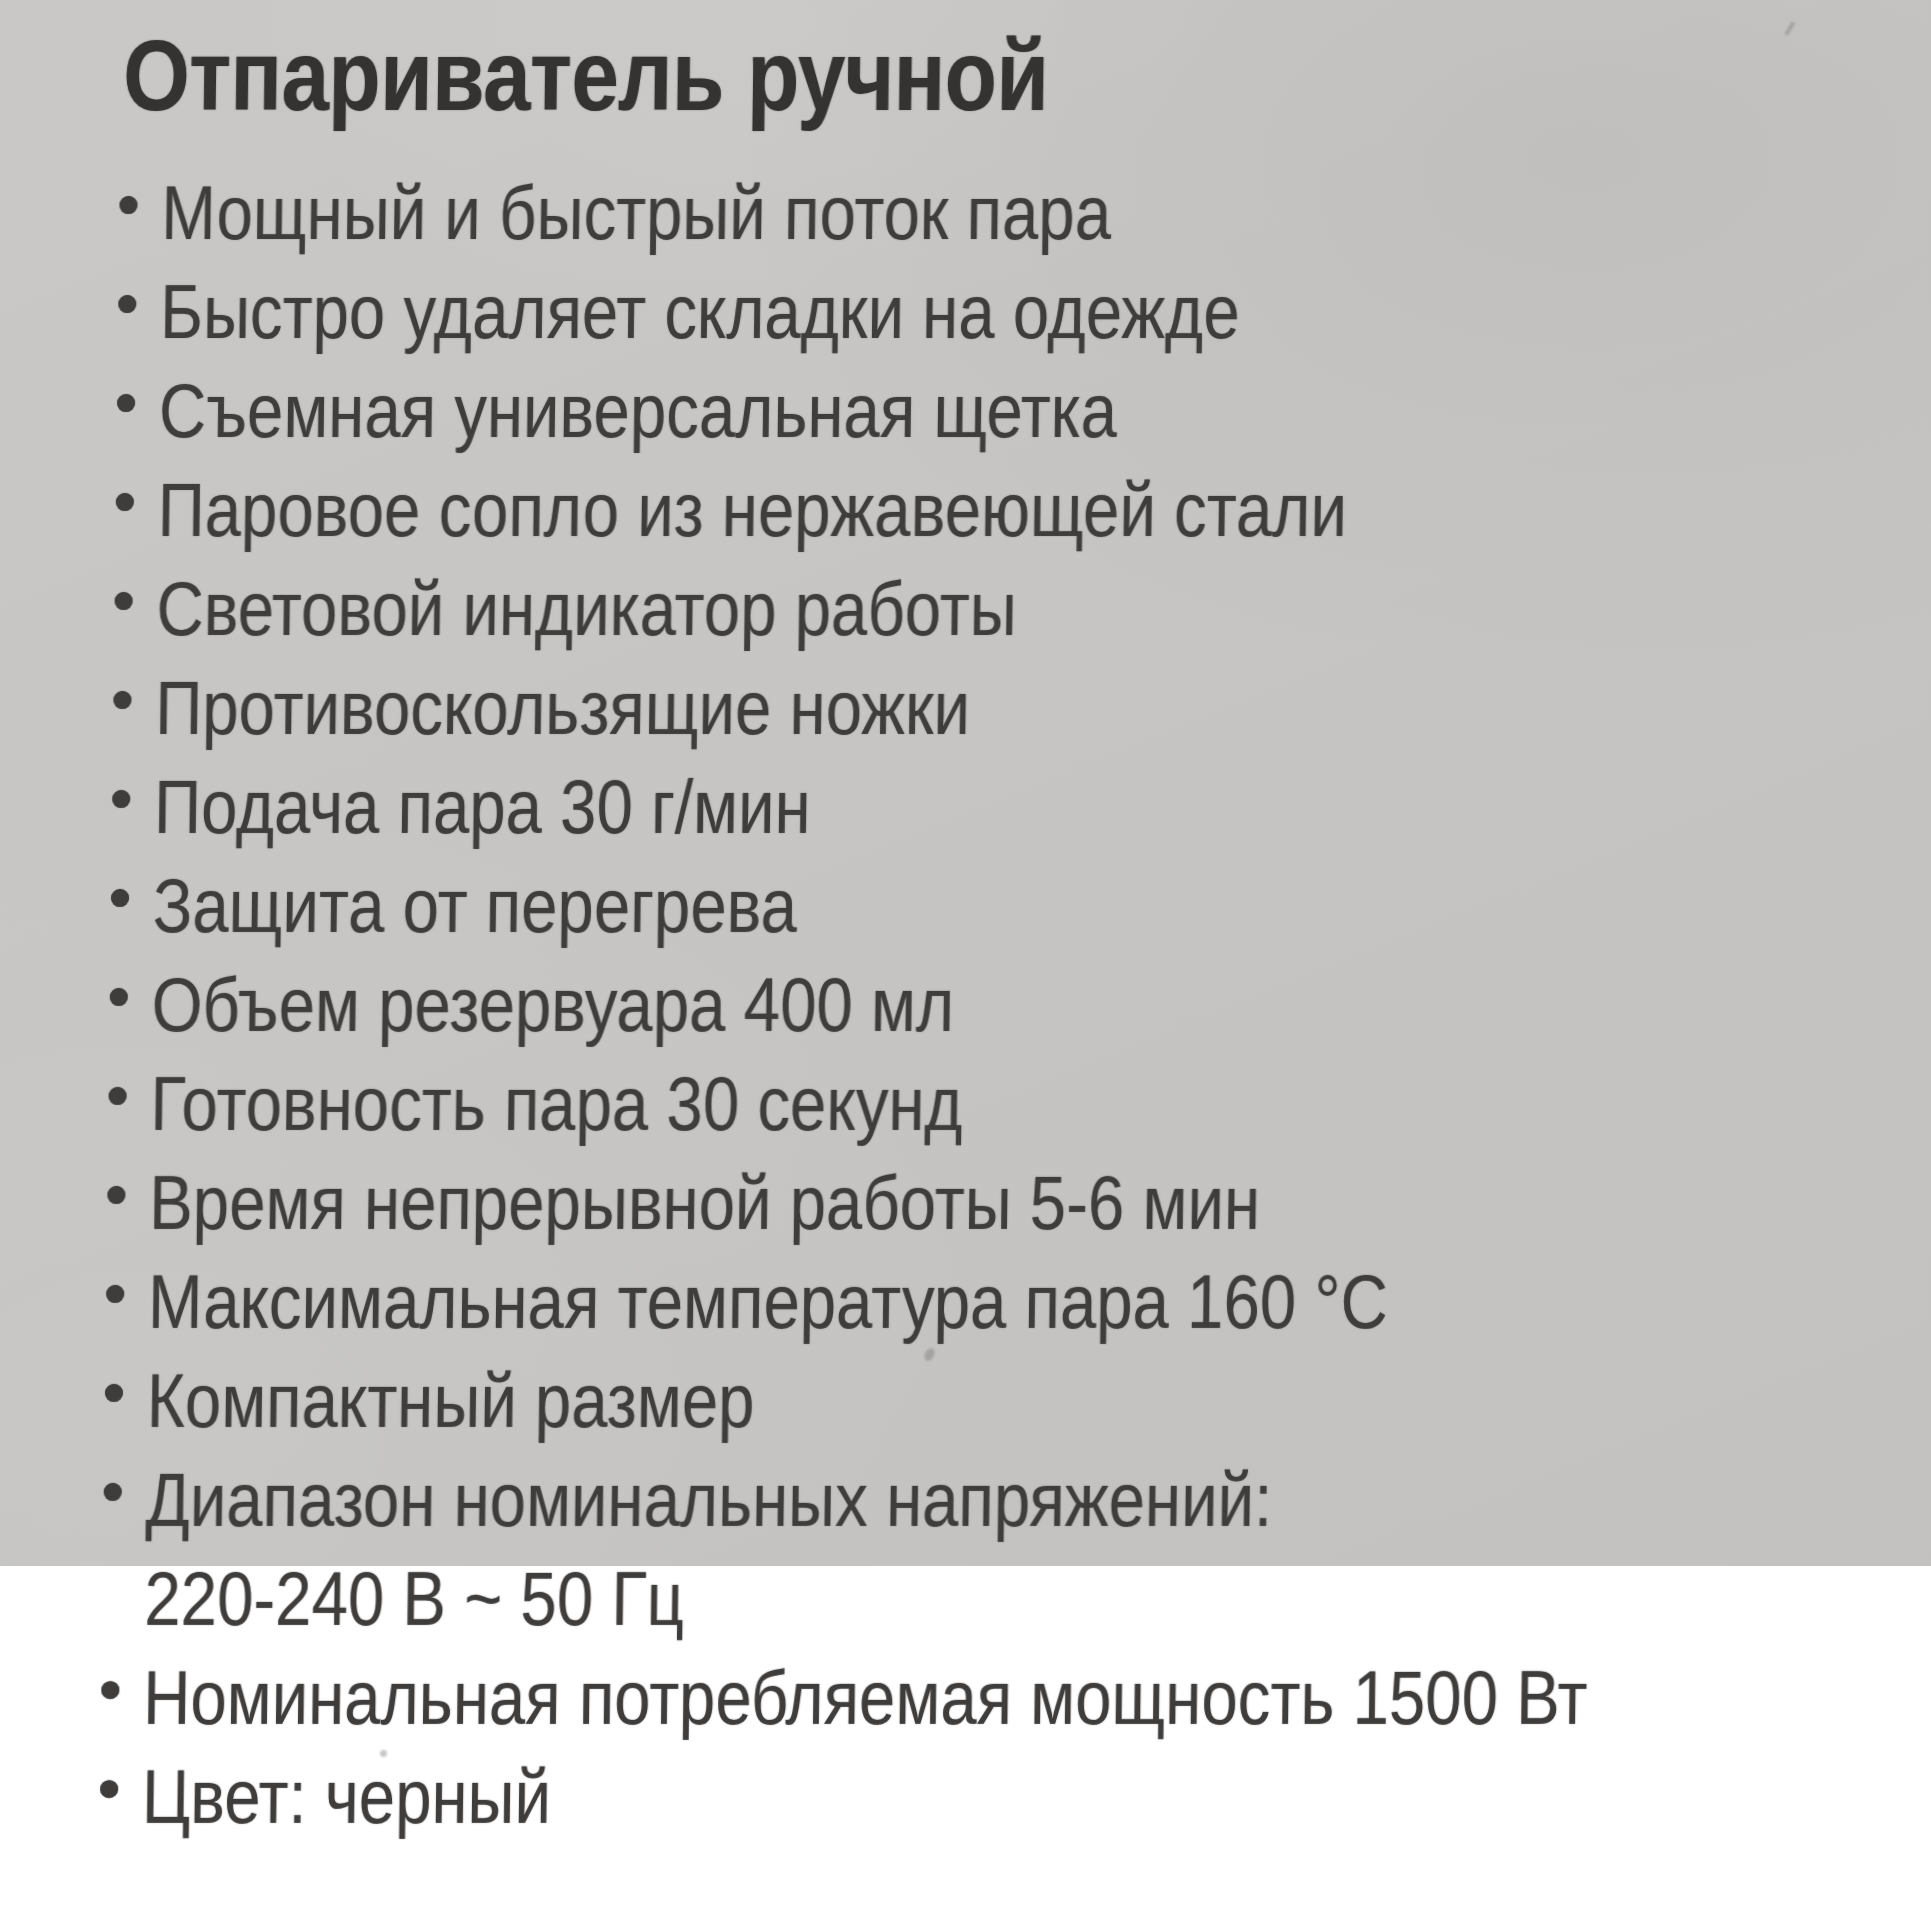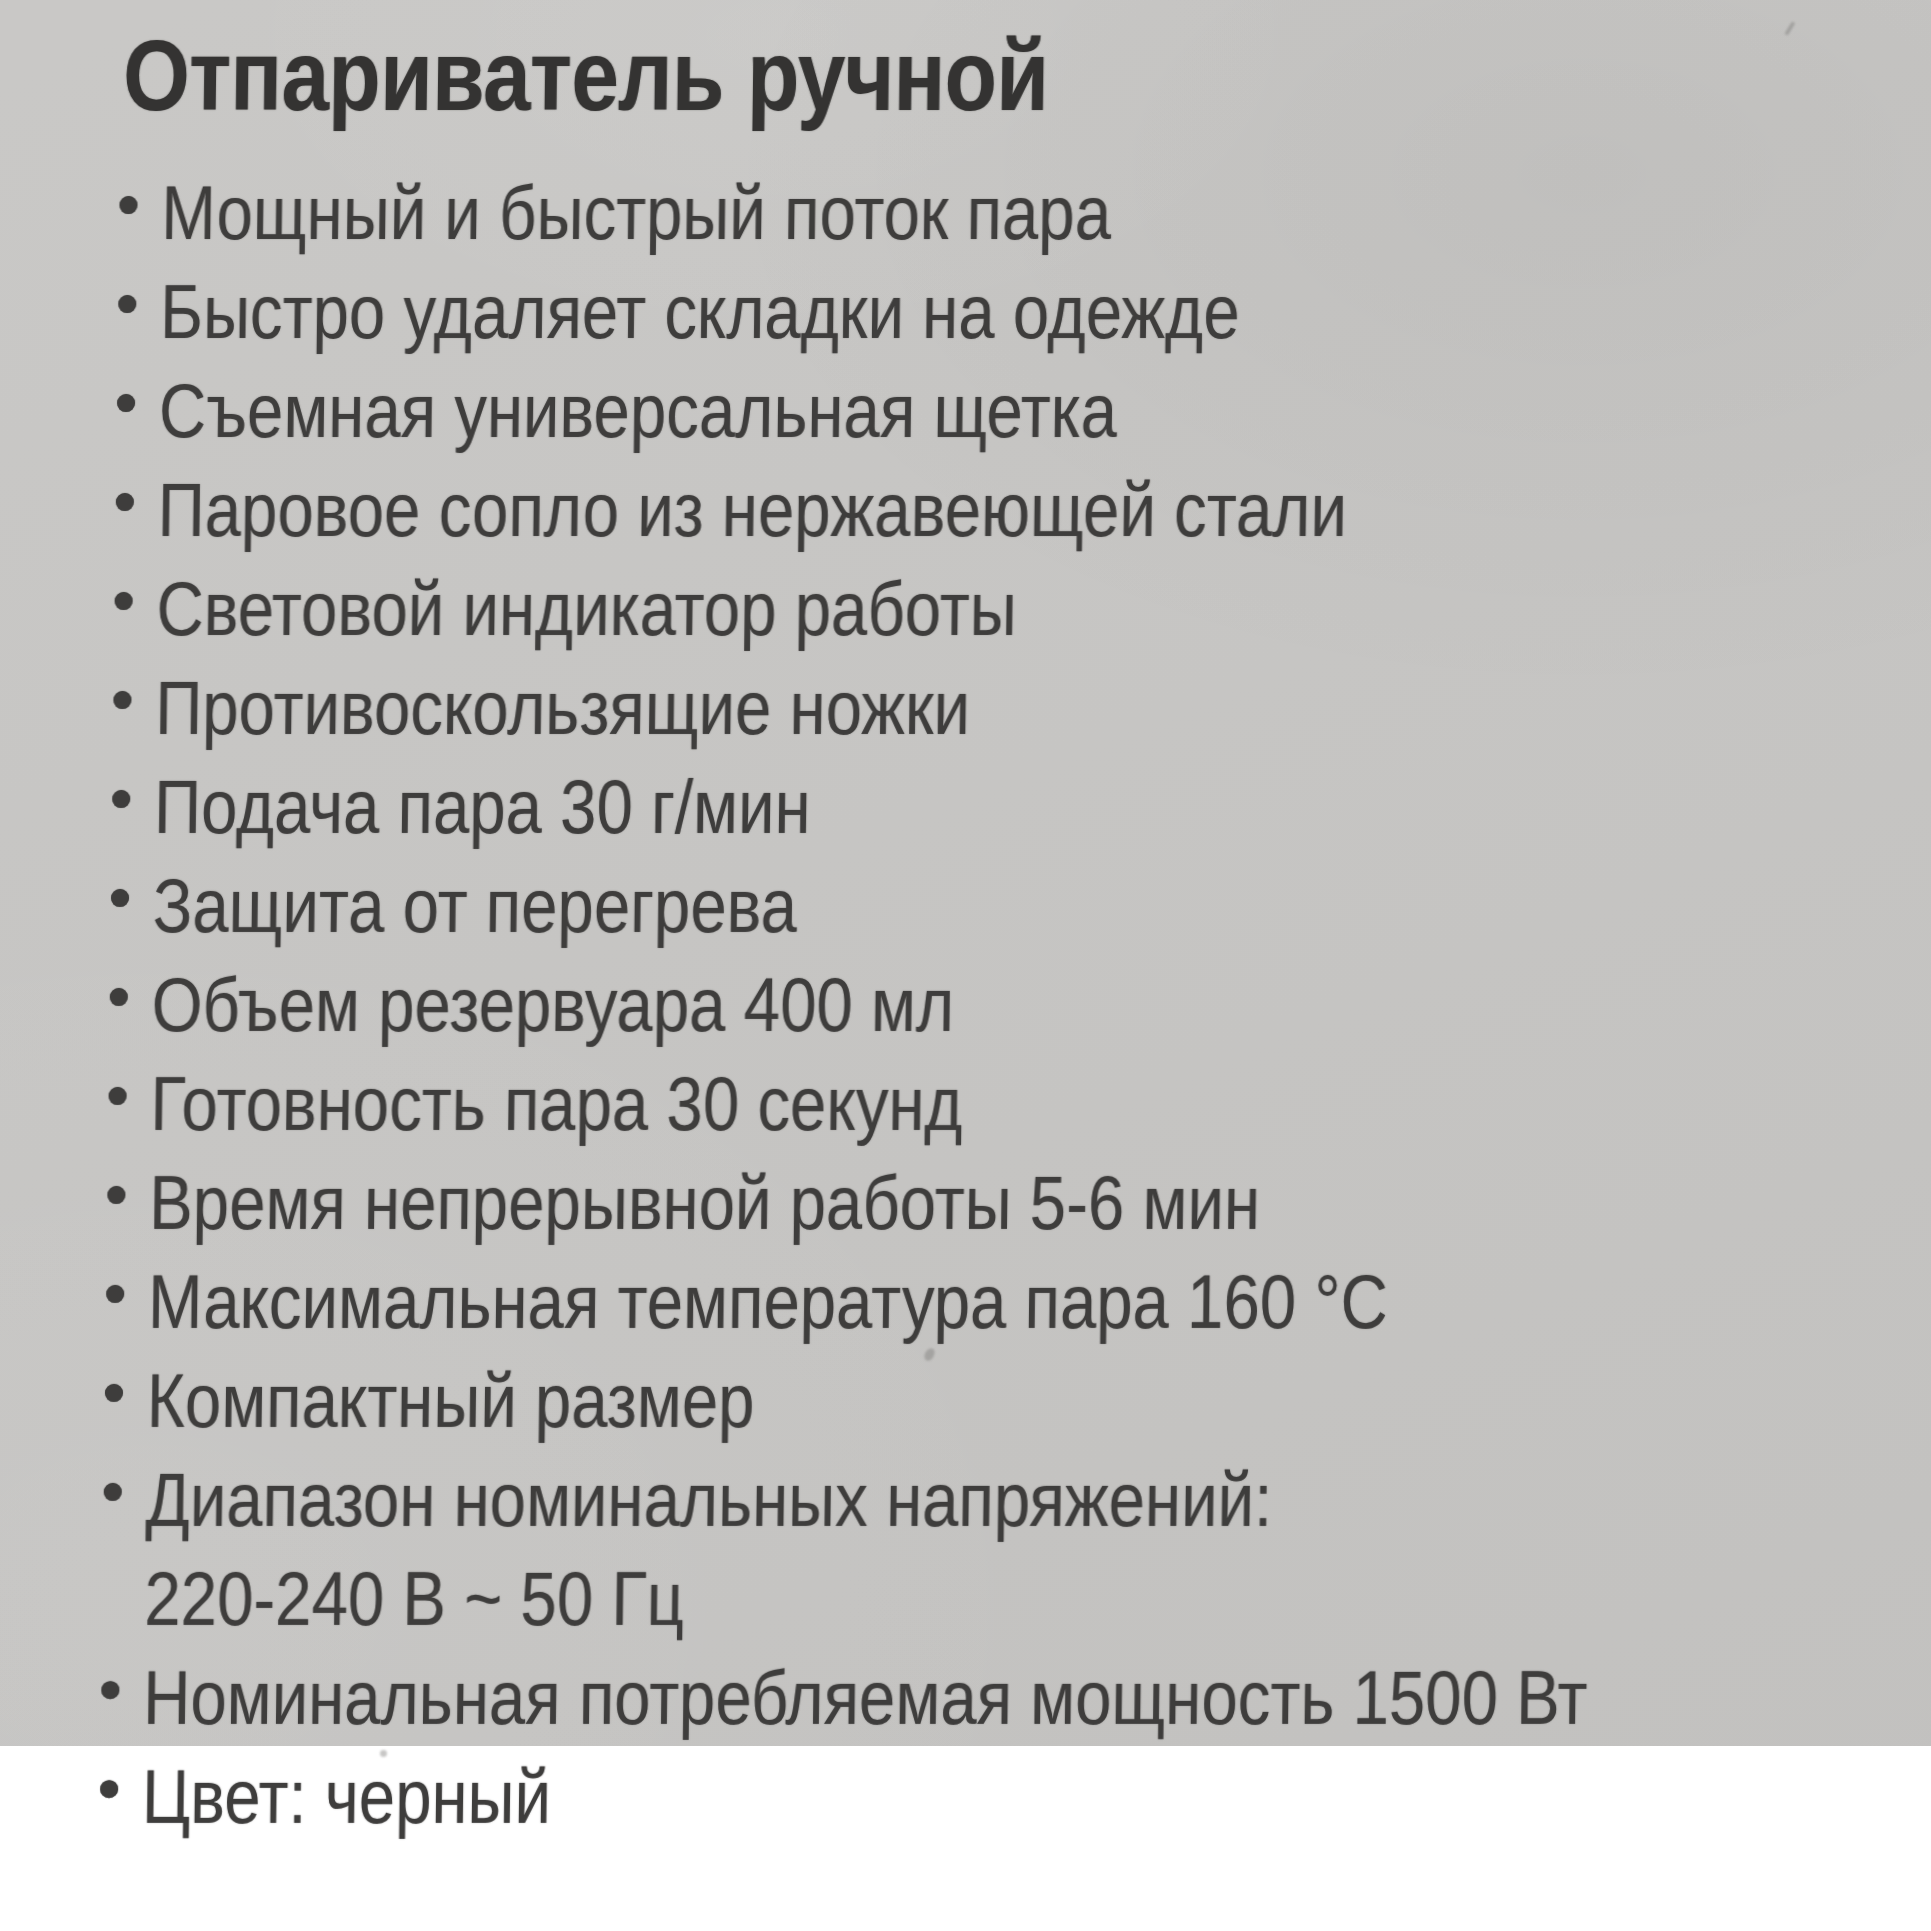--- a/index.html
+++ b/index.html
@@ -8,21 +8,21 @@
     --title-ink:#343332;
   }
   html,body{
     margin:0;padding:0;
     width:1931px;height:1931px;
     overflow:hidden;
     font-family:"Liberation Sans","DejaVu Sans",sans-serif;
   }
   .photo{
     position:relative;
-    width:1931px;height:1746px;
+    width:1931px;height:1566px;
     background:
       radial-gradient(1448px 869px at 82% 10%, rgba(0,0,0,.035), transparent 62%),
       radial-gradient(1641px 1255px at 8% 92%, rgba(255,255,255,.055), transparent 60%),
       radial-gradient(869px 483px at 40% 2%, rgba(255,255,255,.05), transparent 70%),
       linear-gradient(158deg, rgba(255,255,255,.04), rgba(0,0,0,.025)),
       var(--paper);
     color:var(--ink);
   }
   
   .content{

